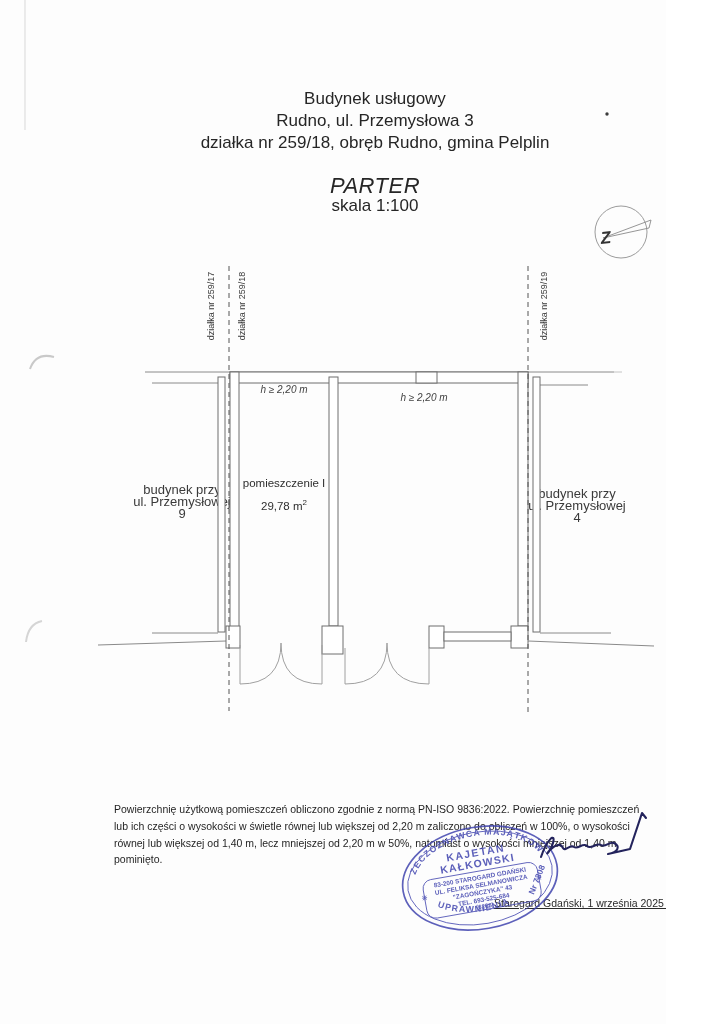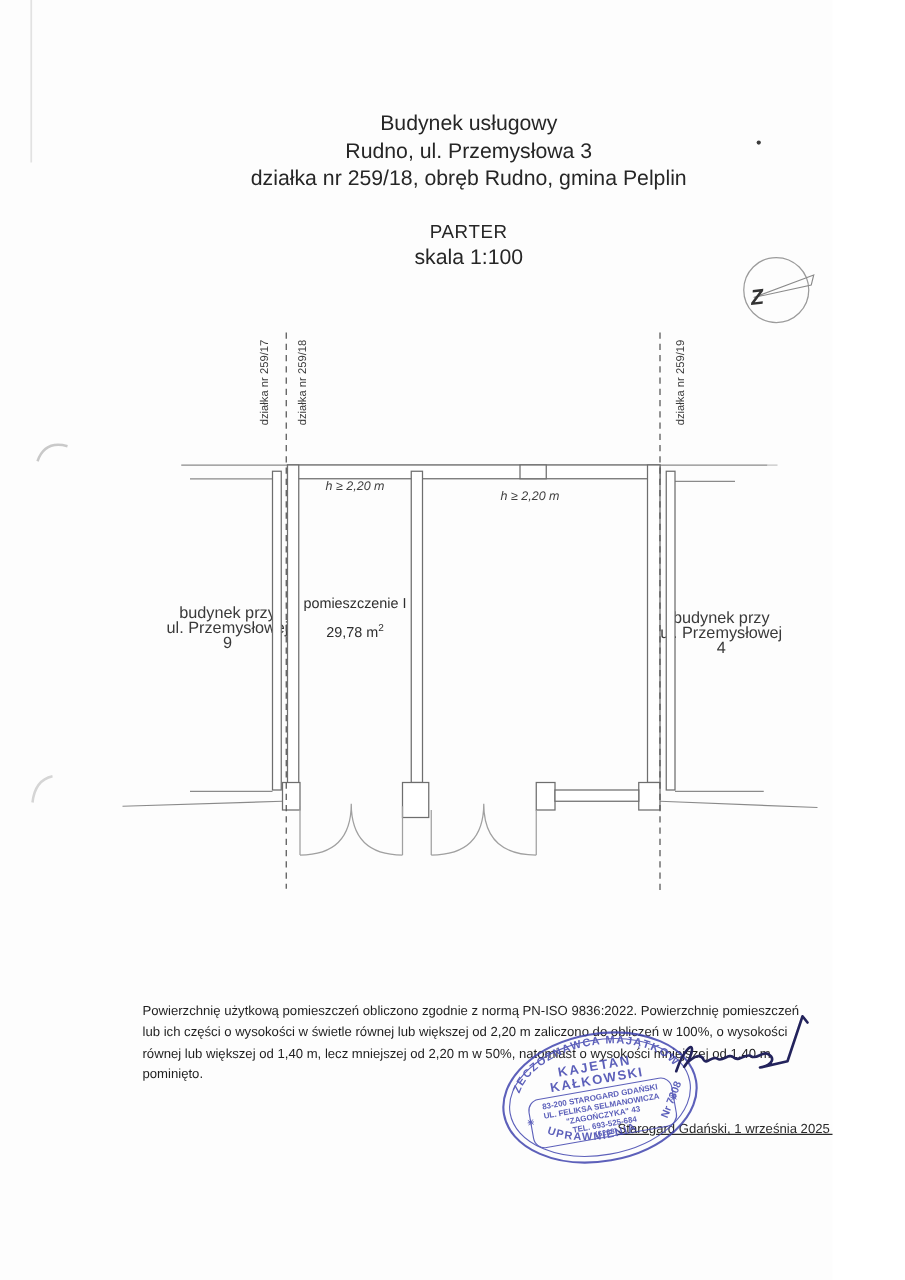--- a/index.html
+++ b/index.html
@@ -2,21 +2,21 @@
 <html><head>
 <meta charset="utf-8">
 <style>
   html,body{margin:0;padding:0;background:#ffffff;}
   .page{position:relative;width:666px;height:1024px;background:#fdfdfd;overflow:hidden;
         font-family:"Liberation Sans",sans-serif;color:#2b2b2b;}
   .abs{position:absolute;}
   .header{left:80px;top:88px;width:590px;text-align:center;z-index:2;}
   .title-line{font-size:17px;line-height:22px;color:#262626;}
   .subtitle{margin-top:21px;}
-  .parter{font-size:15px;line-height:21px;letter-spacing:.5px;color:#262626;}
+  .parter{font-size:22px;line-height:21px;letter-spacing:.5px;color:#262626;font-style:italic;}
   .scale{font-size:17px;line-height:20px;color:#262626;}
   .rot-label{font-size:9px;color:#3a3a3a;width:82px;height:12px;text-align:center;
              transform:rotate(-90deg);transform-origin:center;white-space:nowrap;z-index:2;}
   .h-note{font-size:10px;font-style:italic;color:#3f3f3f;width:120px;text-align:center;z-index:2;}
   .room-label{width:150px;text-align:center;font-size:11.5px;line-height:19px;color:#2e2e2e;z-index:2;}
   .room-label sup{font-size:8px;}
   .neighbor-label{width:100px;text-align:center;font-size:13px;line-height:12px;color:#3a3a3a;z-index:2;}
   .footnote{left:114px;top:777px;width:541px;font-size:10.5px;line-height:16.8px;
             color:#1f1f1f;text-align:left;z-index:2;margin-top:24px;}
   .date-line{left:494px;top:897px;font-size:10.5px;color:#2a2a2a;white-space:nowrap;z-index:1;text-decoration:underline;}

